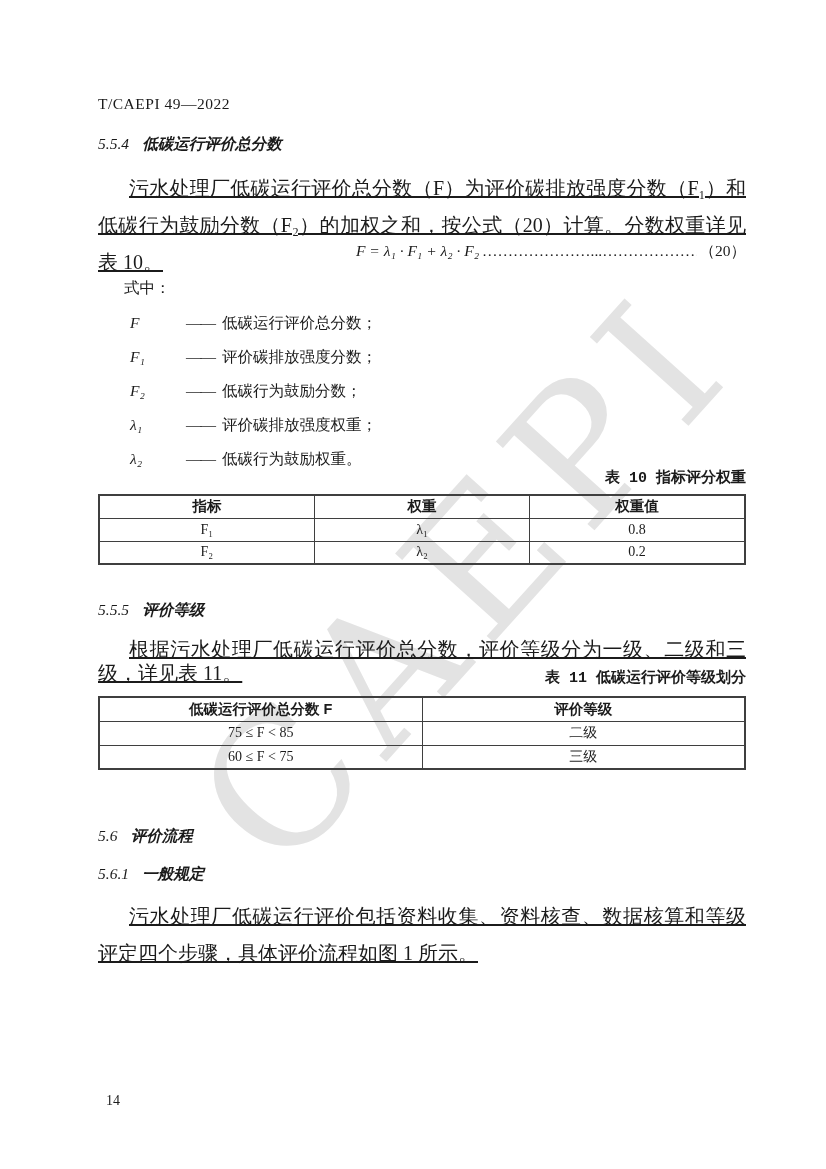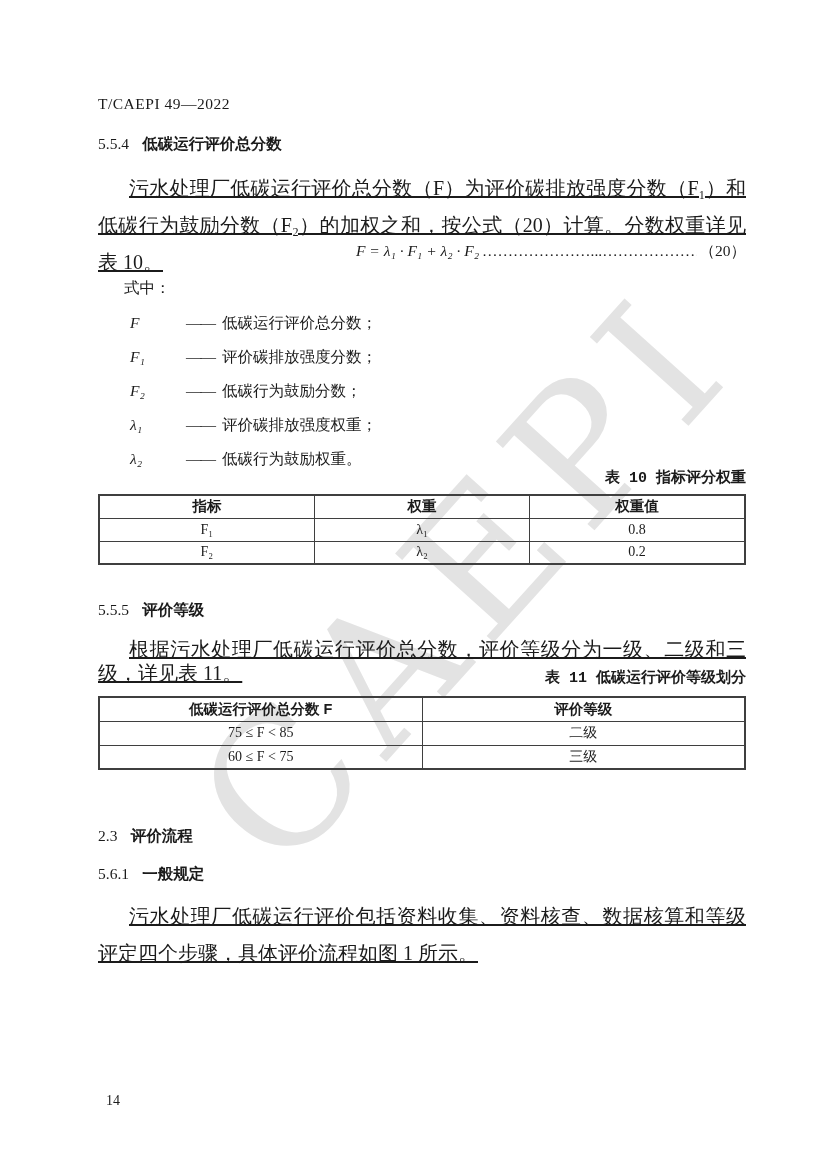--- a/index.html
+++ b/index.html
@@ -10,21 +10,21 @@
   }
   .watermark {
     position:absolute; left:55px; top:455px; width:820px; height:250px;
     display:flex; align-items:center; justify-content:center;
     font-family:"DejaVu Serif", serif; font-size:182px; color:#e3e3e3;
     letter-spacing:18px; transform:rotate(-48deg); white-space:nowrap;
   }
   .doc-code { position:absolute; left:98px; top:95px; font-size:15.5px; letter-spacing:0.5px; }
   .h {
     position:absolute; left:98px; font-family:"Liberation Sans", sans-serif;
-    font-weight:bold; font-size:15.5px; white-space:nowrap;
+    font-weight:bold; font-size:15.5px; white-space:nowrap;font-style:italic;
   }
   .h .num { font-family:"Liberation Serif", serif; font-weight:normal; margin-right:9px; }
   .para {
     position:absolute; left:98px; width:648px; font-size:20px;
     line-height:37px; text-align:justify; text-indent:31px;text-decoration:underline;
   }
   .formula-line {
     position:absolute; left:98px; top:241px; width:648px;
     display:flex; align-items:baseline; font-size:15.5px;
   }
@@ -144,21 +144,21 @@
       <td>二级</td>
     </tr>
     <tr>
       <td>60 ≤ F &lt; 75</td>
       <td>三级</td>
     </tr>
   </tbody>
     </table>
 
   <div class="h" style="top:826px">
-    <span class="num">2.3</span>
+    <span class="num">5.6</span>
     <span class="txt">评价流程</span>
   </div>
 
   <div class="h" style="top:864px">
     <span class="num">5.6.1</span>
     <span class="txt">一般规定</span>
   </div>
 
   <p class="para" style="top:898px">污水处理厂低碳运行评价包括资料收集、资料核查、数据核算和等级评定四个步骤，具体评价流程如图 1 所示。</p>
 

